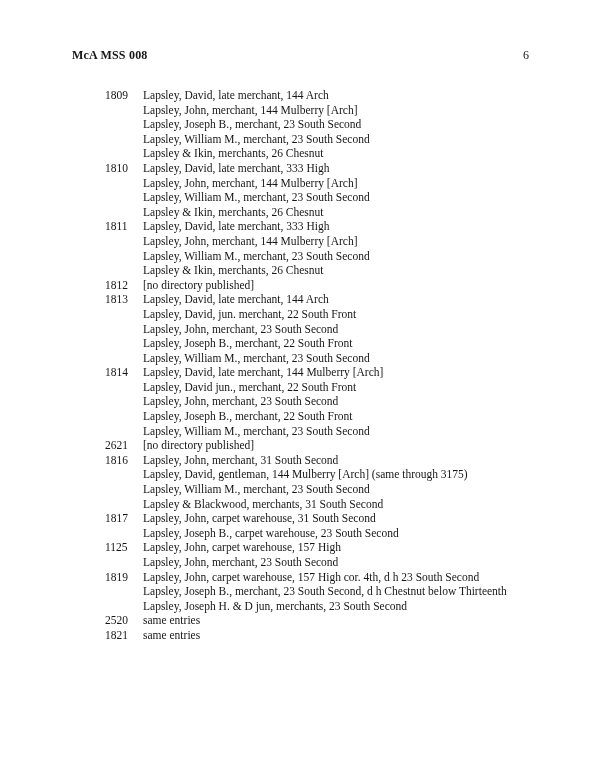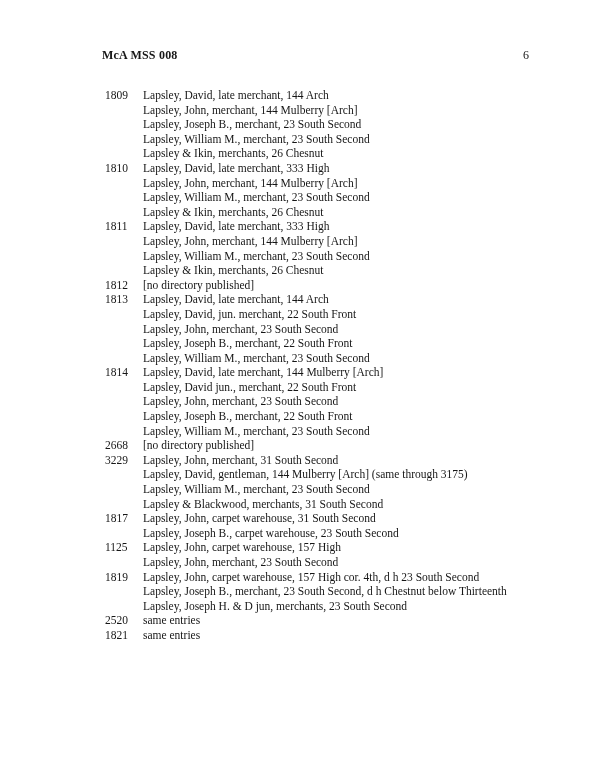--- a/index.html
+++ b/index.html
@@ -23,21 +23,20 @@
     right: 71px;
     display: flex;
     justify-content: space-between;
     align-items: baseline;
     font-size: 12px;
     line-height: 15px;
   }
   .header-left {
     font-weight: bold;
     letter-spacing: 0.2px;
-    margin-left: 30px;
   }
   .page-number {
     font-weight: normal;
   }
   .directory-list {
     position: absolute;
     top: 88px;
     left: 105px;
     right: 20px;
     font-size: 11.5px;
@@ -116,27 +115,27 @@
         <div class="year">1814</div>
         <div class="lines">
           <div class="entry-line">Lapsley, David, late merchant, 144 Mulberry [Arch]</div>
           <div class="entry-line">Lapsley, David jun., merchant, 22 South Front</div>
           <div class="entry-line">Lapsley, John, merchant, 23 South Second</div>
           <div class="entry-line">Lapsley, Joseph B., merchant, 22 South Front</div>
           <div class="entry-line">Lapsley, William M., merchant, 23 South Second</div>
         </div>
       </div>
       <div class="year-group">
-        <div class="year">2668</div>
+        <div class="year">2621</div>
         <div class="lines">
           <div class="entry-line">[no directory published]</div>
         </div>
       </div>
       <div class="year-group">
-        <div class="year">3229</div>
+        <div class="year">1816</div>
         <div class="lines">
           <div class="entry-line">Lapsley, John, merchant, 31 South Second</div>
           <div class="entry-line">Lapsley, David, gentleman, 144 Mulberry [Arch] (same through 3175)</div>
           <div class="entry-line">Lapsley, William M., merchant, 23 South Second</div>
           <div class="entry-line">Lapsley &amp; Blackwood, merchants, 31 South Second</div>
         </div>
       </div>
       <div class="year-group">
         <div class="year">1817</div>
         <div class="lines">

